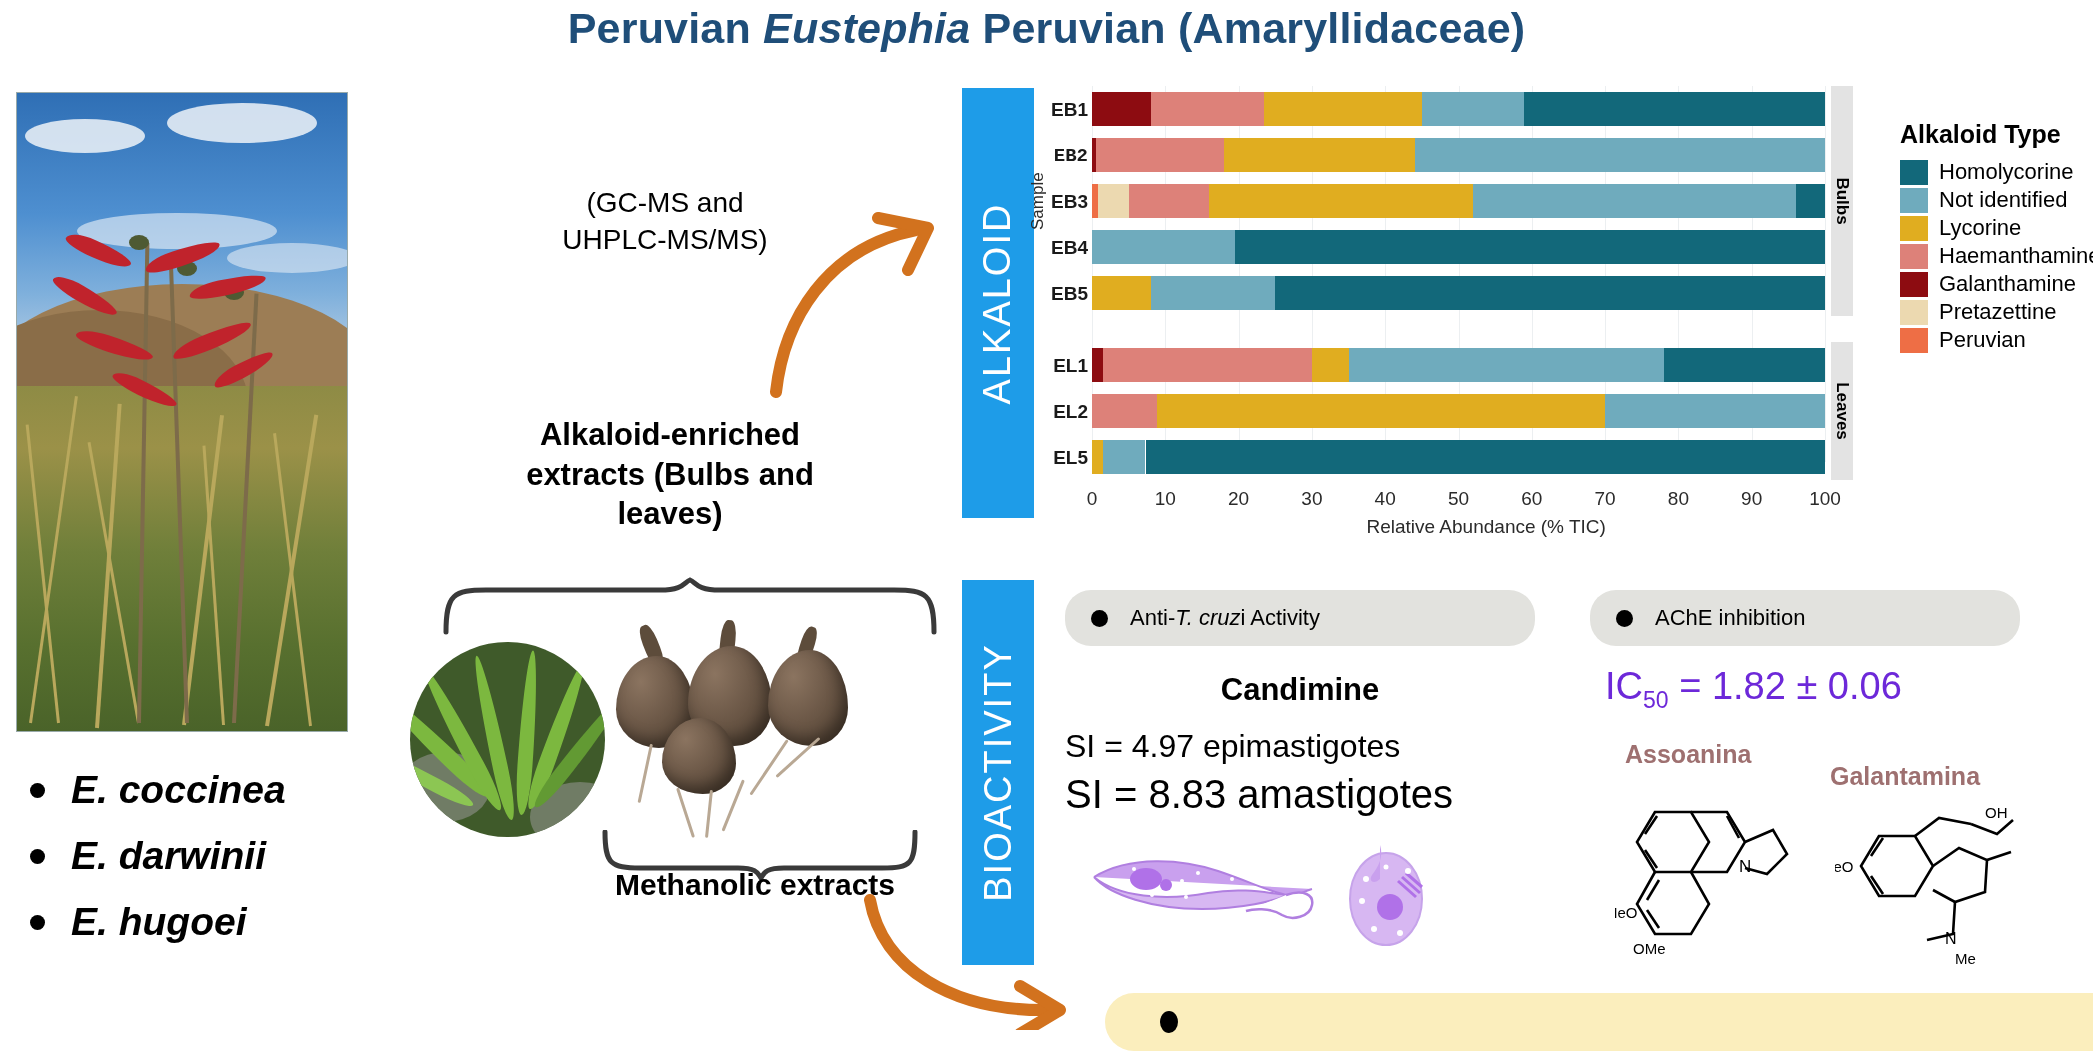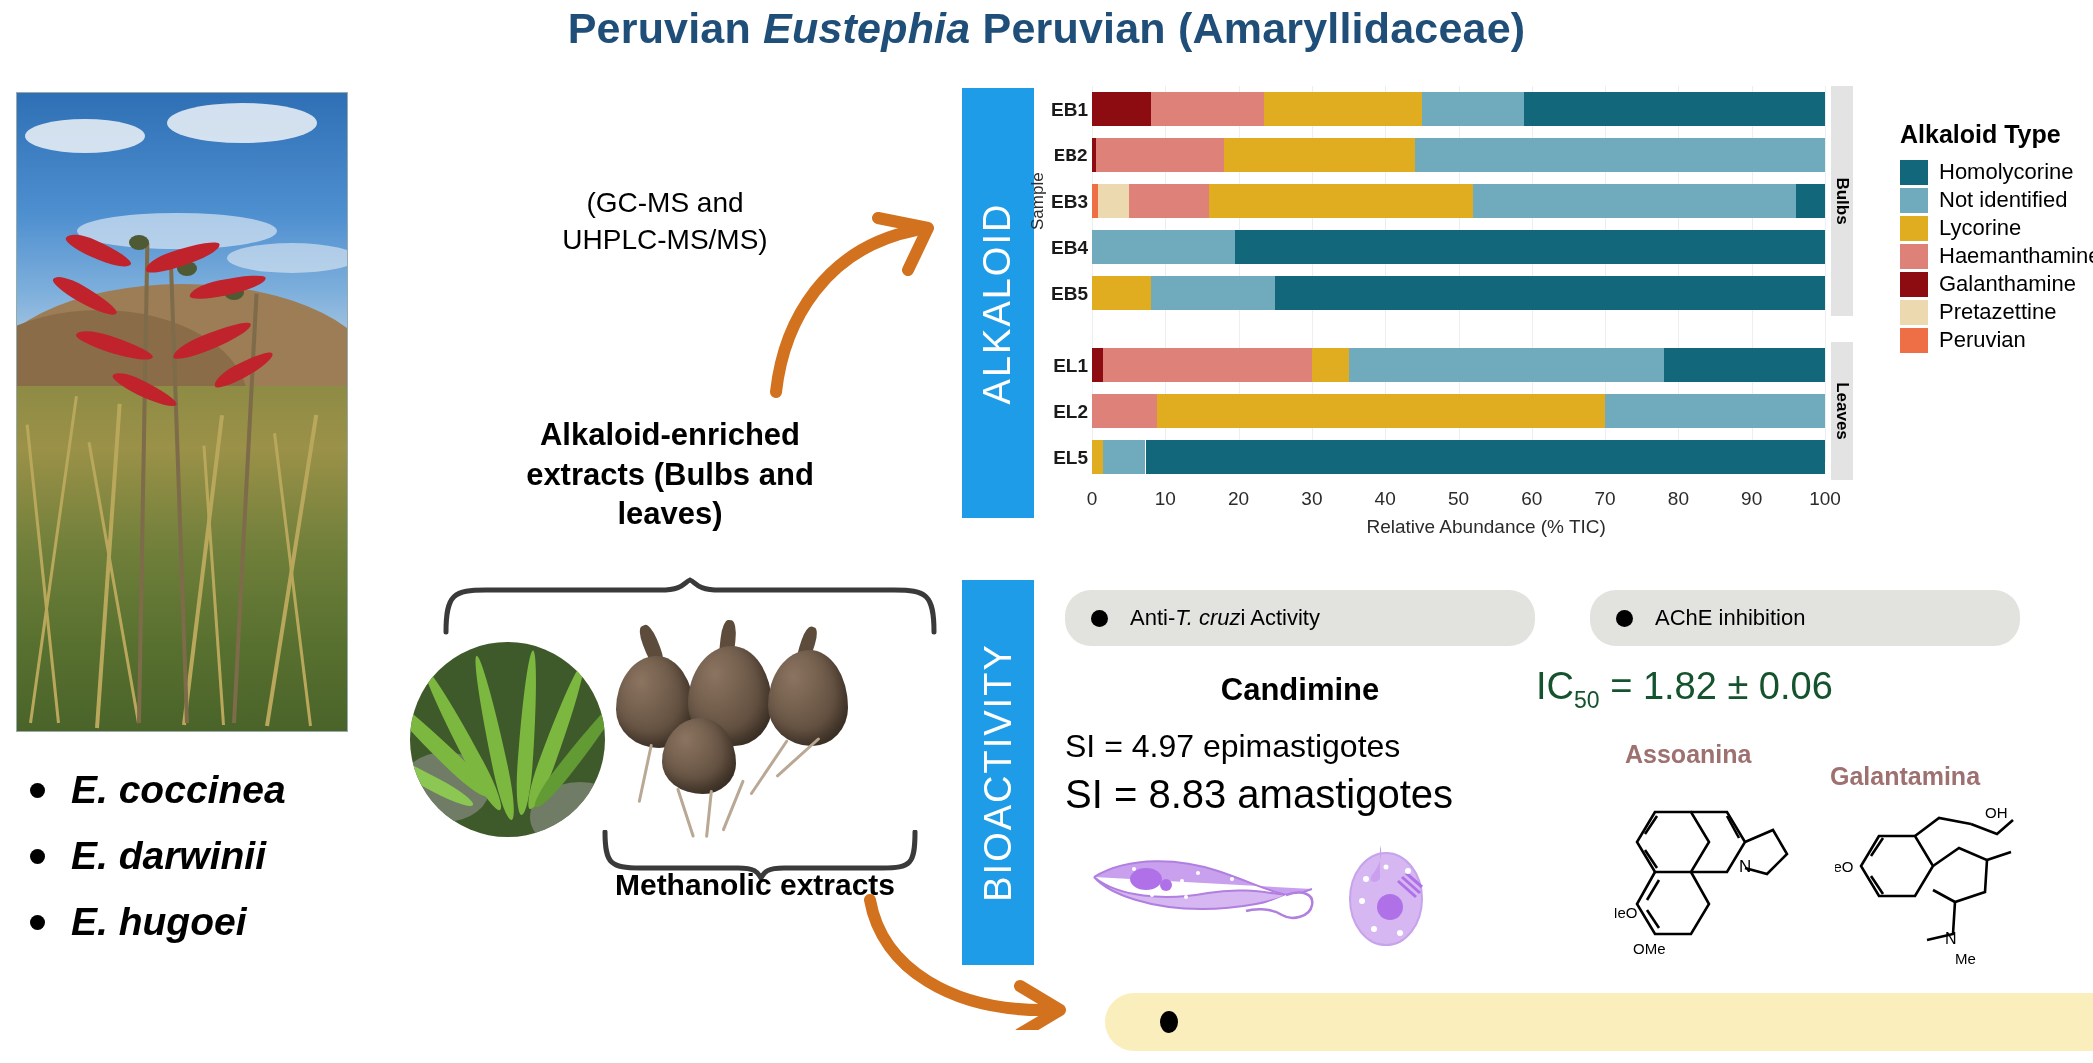--- a/index.html
+++ b/index.html
@@ -103,21 +103,21 @@
   .pill .ptxt{font-size:22px;white-space:nowrap;}
   .pill .ptxt i{font-style:italic;}
   #pill1{left:1065px;top:590px;width:470px;height:56px;}
   #pill2{left:1590px;top:590px;width:430px;height:56px;}
 
   #candimine{left:1065px;top:672px;width:470px;text-align:center;
              font-size:31px;font-weight:bold;}
   #siline1{left:1065px;top:728px;width:480px;font-size:32px;}
   #siline2{left:1065px;top:772px;width:480px;font-size:40px;}
 
-  #ic50{left:1536px;top:665px;font-size:38px;color:#14532d;}
+  #ic50{left:1605px;top:665px;font-size:38px;color:#6d28d9;}
   #ic50 sub{font-size:23px;}
 
   .chemlabel{position:absolute;font-size:25px;font-weight:bold;color:#9e7070;}
   #assoanina-lbl{left:1625px;top:740px;}
   #galantamina-lbl{left:1830px;top:762px;}
 
   
   #parasites{left:1090px;top:845px;width:340px;height:130px;}
 
   

